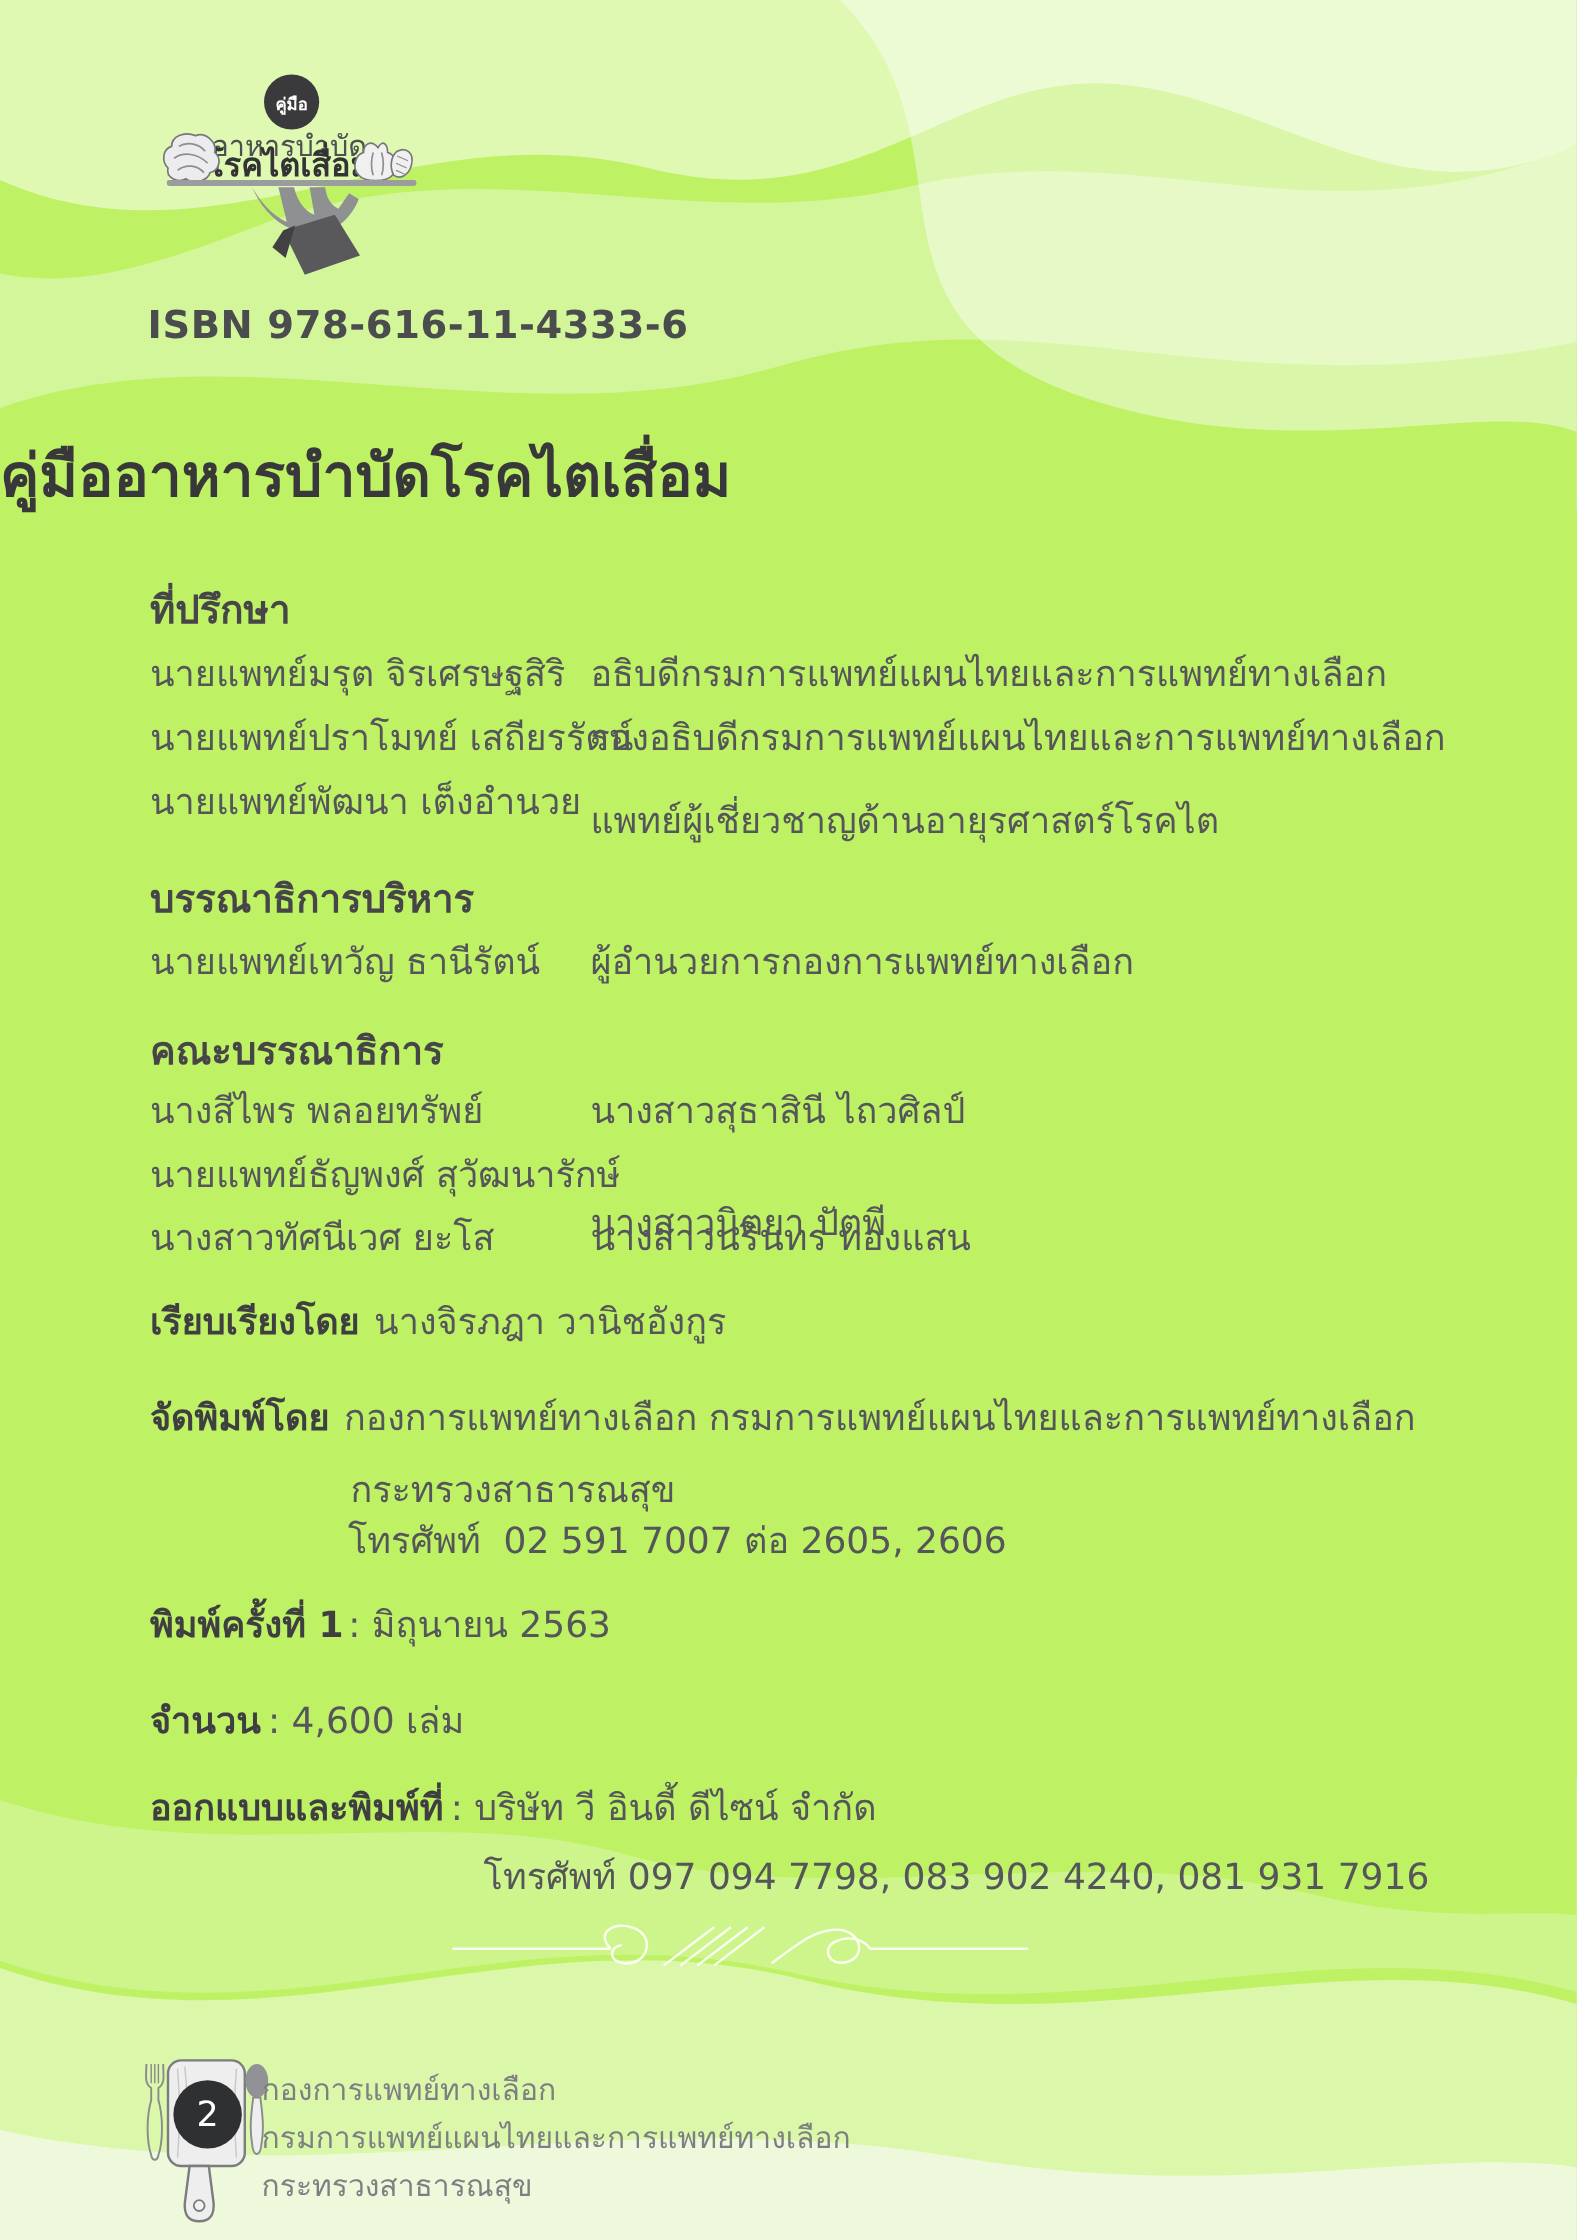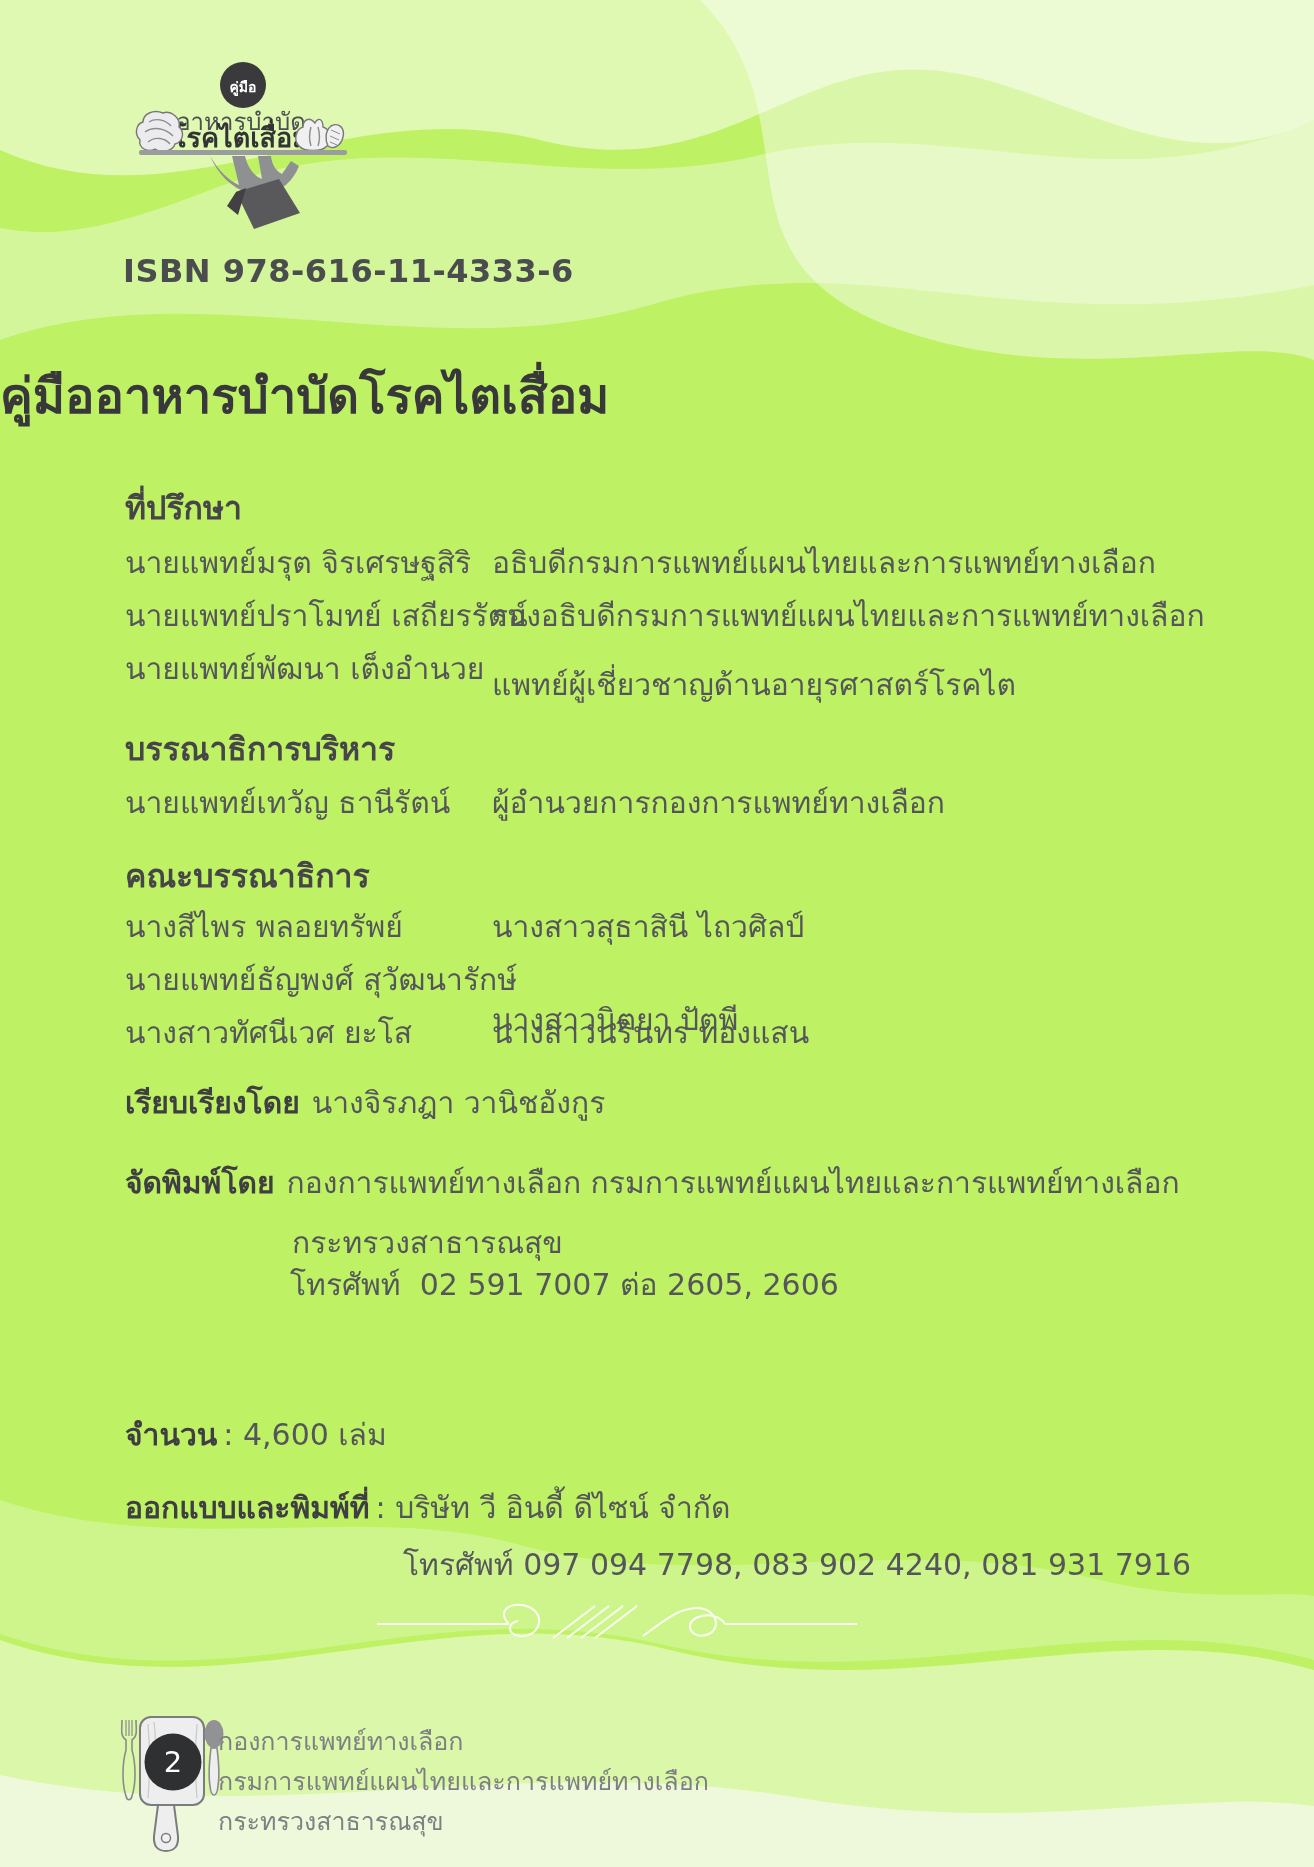--- a/index.html
+++ b/index.html
@@ -92,20 +92,23 @@
   <div class="abs body colL" style="top:1088px;">
     <span class="lbl">เรียบเรียงโดย</span><span class="val">นางจิรภฎา วานิชอังกูร</span>
   </div>
 
   <div class="abs body colL" style="top:1168px;">
     <span class="lbl">จัดพิมพ์โดย</span><span class="val">กองการแพทย์ทางเลือก กรมการแพทย์แผนไทยและการแพทย์ทางเลือก</span>
   </div>
   <div class="abs body" style="left:292px;top:1228px;">กระทรวงสาธารณสุข</div>
   <div class="abs body val" style="left:290px;top:1270px;white-space:pre;">โทรศัพท์  02 591 7007 ต่อ 2605, 2606</div>
 
+  <div class="abs body colL" style="top:1340px;">
+    <span class="lbl" style="margin-right:4px;">พิมพ์ครั้งที่ 1</span><span class="val">: มิถุนายน 2563</span>
+  </div>
 
   <div class="abs body colL" style="top:1420px;">
     <span class="lbl" style="margin-right:6px;">จำนวน</span><span class="val">: 4,600 เล่ม</span>
   </div>
 
   <div class="abs body colL" style="top:1493px;">
     <span class="lbl" style="margin-right:6px;text-align:center;">ออกแบบและพิมพ์ที่</span><span class="val">: บริษัท วี อินดี้ ดีไซน์ จำกัด</span>
   </div>
   <div class="abs body" style="left:403px;top:1550px;">โทรศัพท์ 097 094 7798, 083 902 4240, 081 931 7916</div>
 

